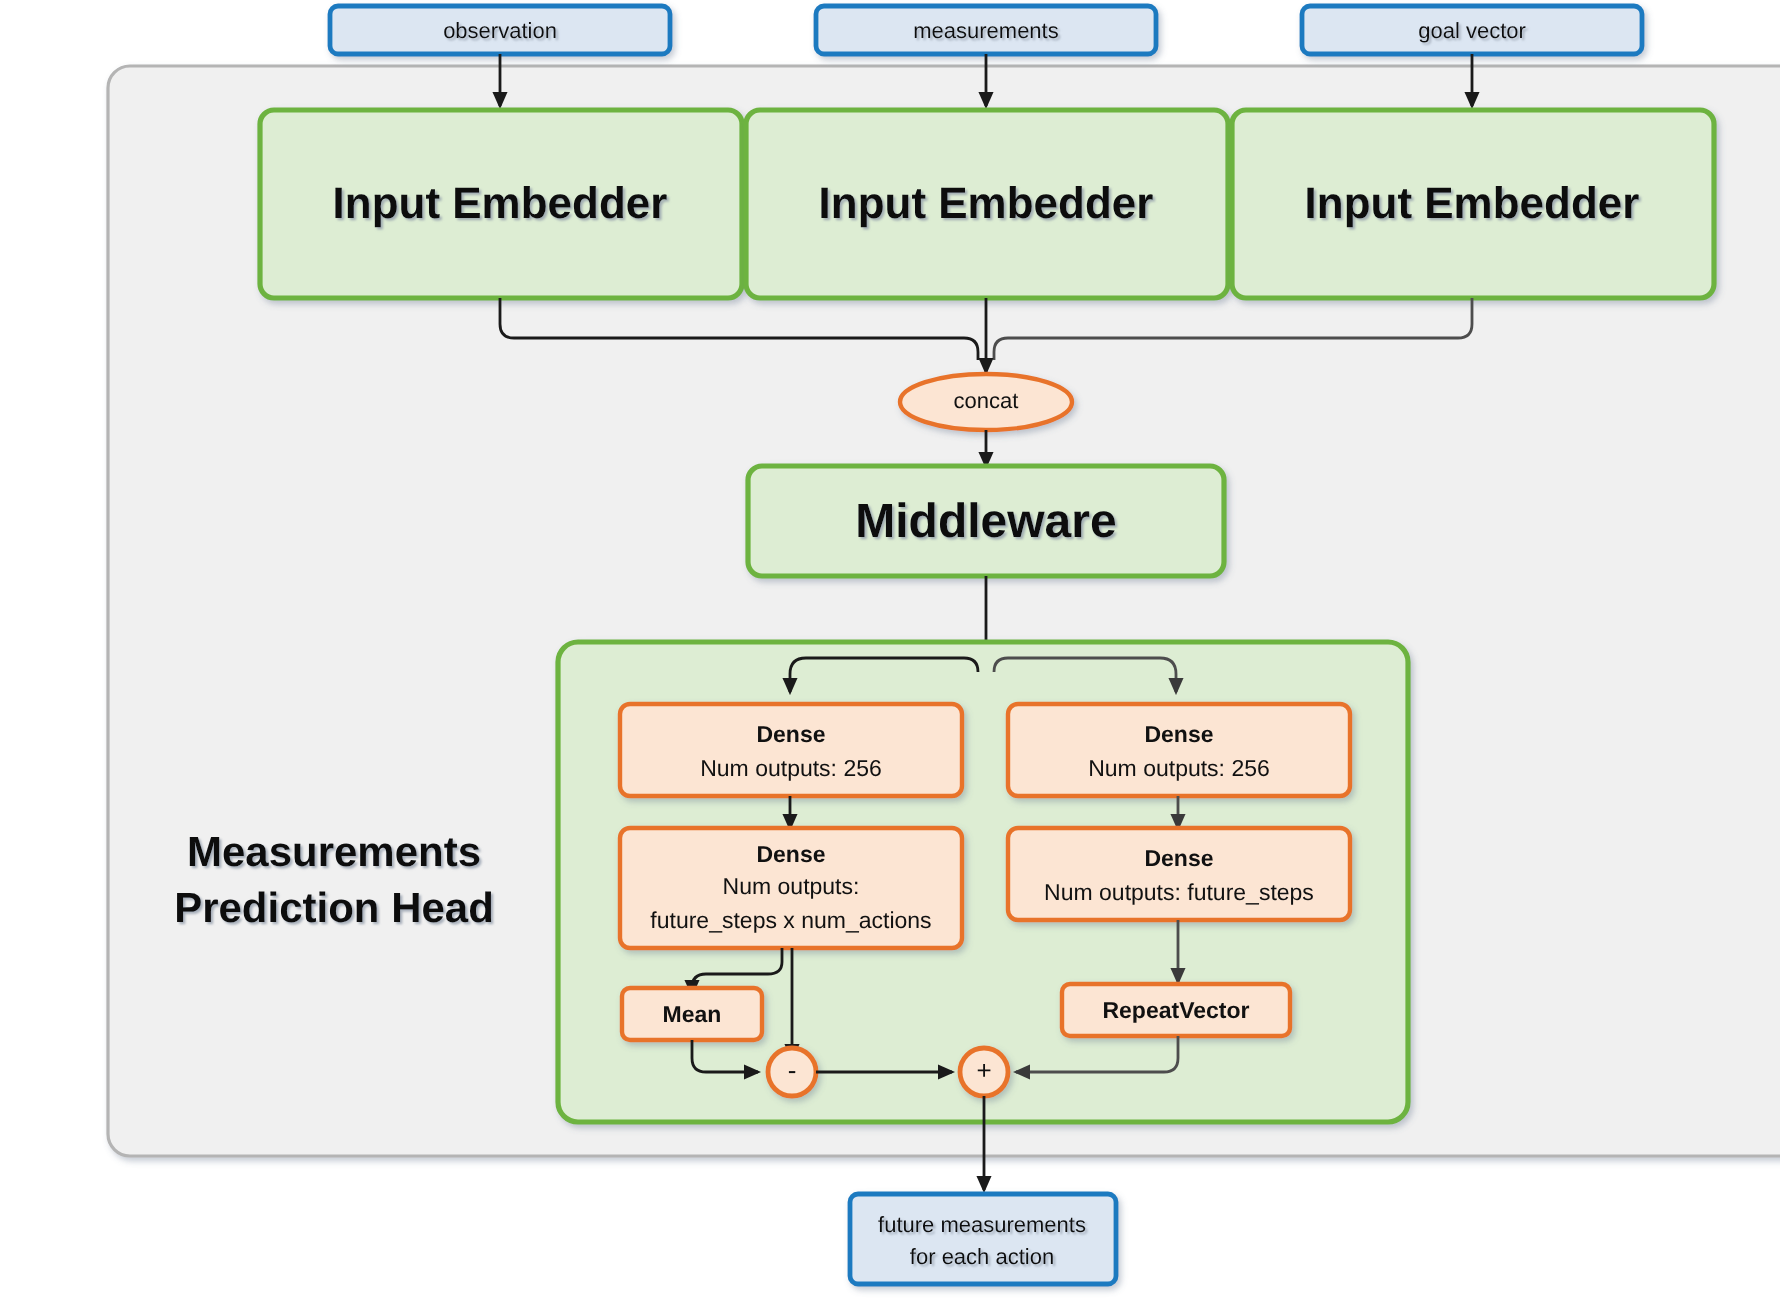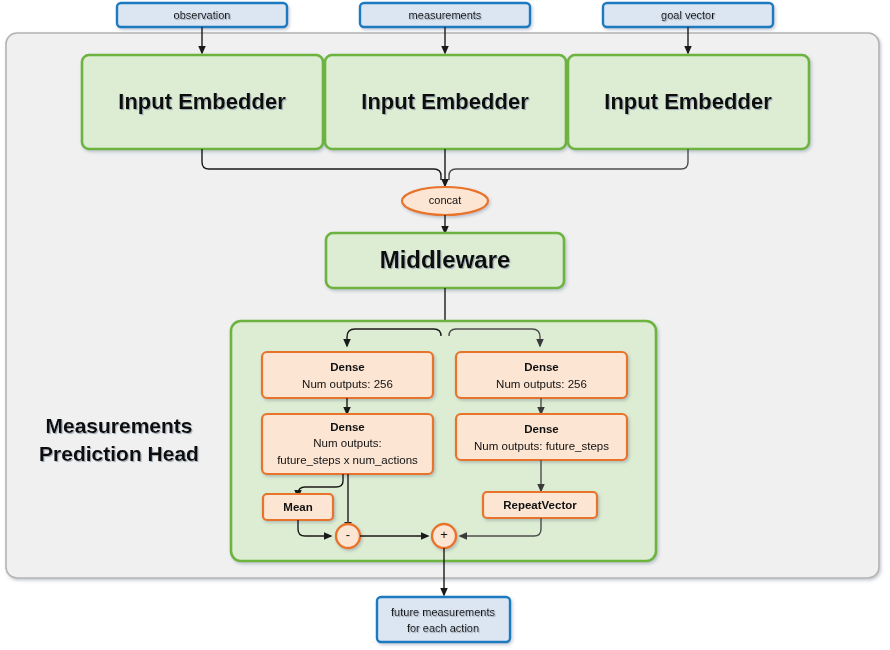--- a/index.html
+++ b/index.html
@@ -10,20 +10,21 @@
   body {
     width: 890px;
     height: 650px;
     font-family: "Liberation Sans", sans-serif;
     overflow: hidden;
   }
   #diagram-root {
     position: relative;
     width: 784px;
     height: 650px;
+    margin-left: 48px;
   }
   svg.diagram {
     display: block;
     width: 890px;
     height: 650px;
   }
   
   .t-io {
     font-family: "Liberation Sans", sans-serif;
     font-size: 11px;

